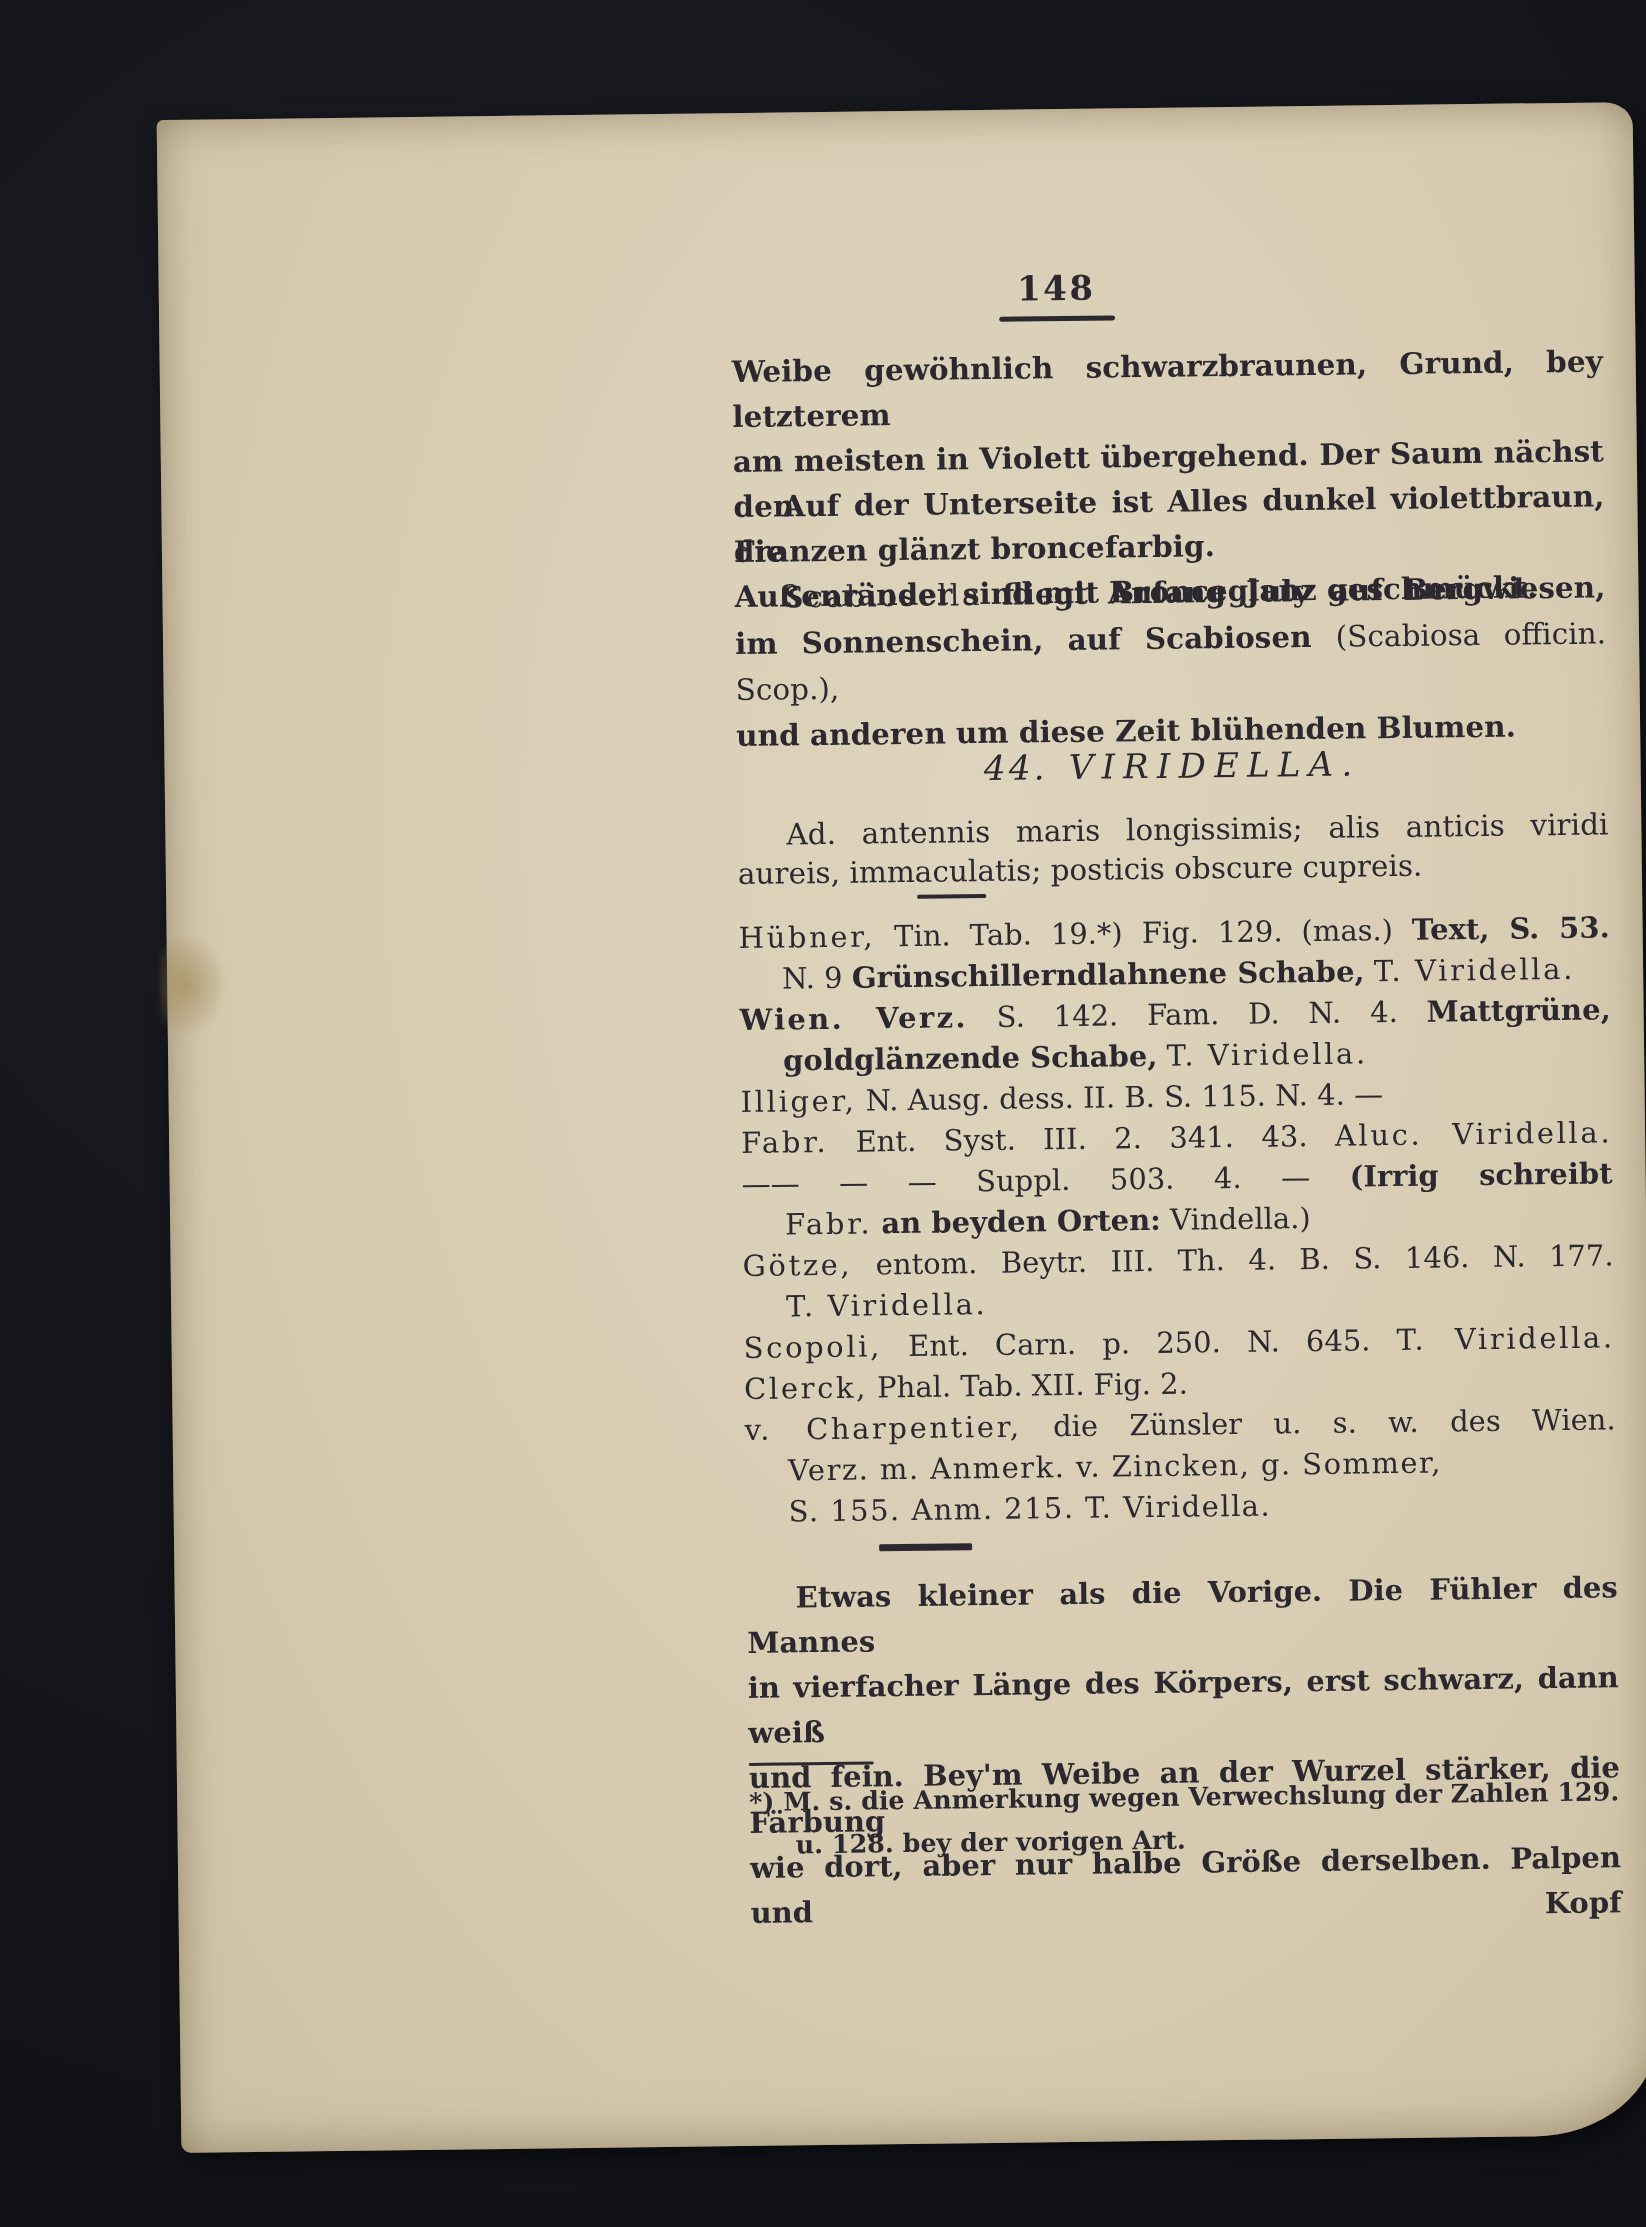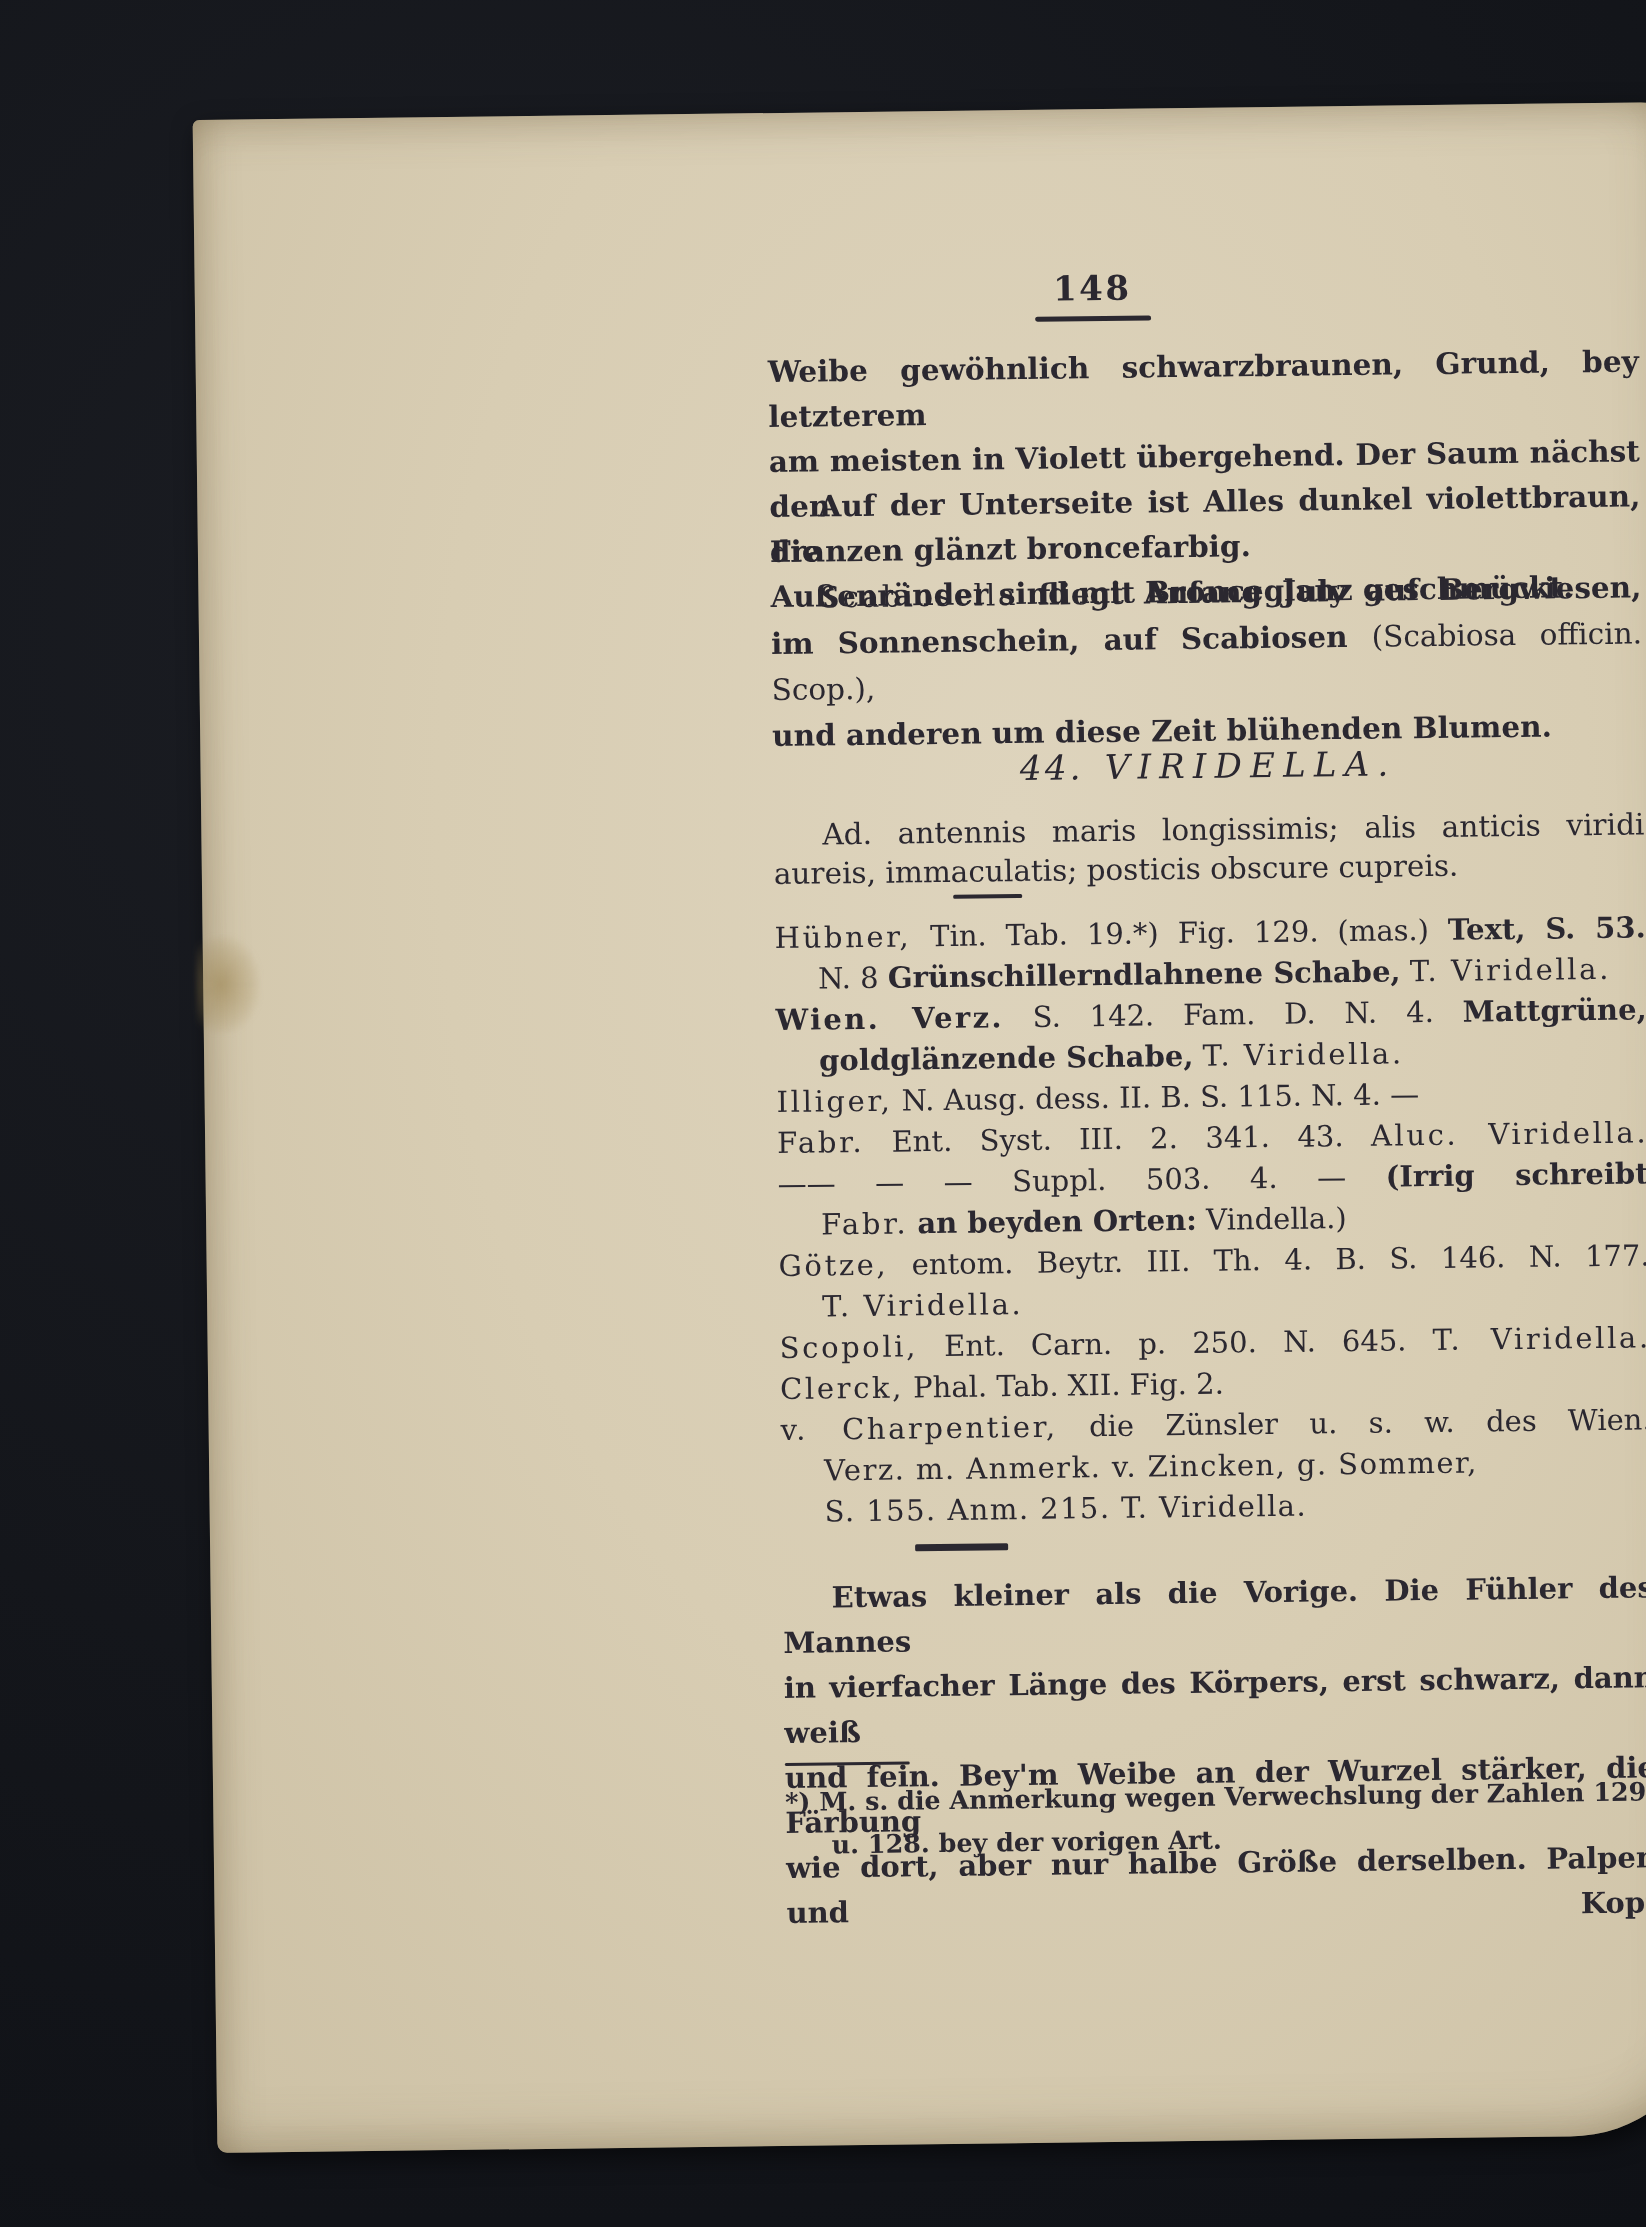--- a/index.html
+++ b/index.html
@@ -1,21 +1,21 @@
 <!DOCTYPE html>
 <html style="font-size:13px"><head>
 <meta charset="utf-8">
 <style>
   html,body{margin:0;padding:0;}
   body{
     width:1646px;height:2227px;overflow:hidden;
     background:radial-gradient(circle at 32% 28%, #1b1d23 0%, #14161b 55%, #0f1116 100%);
     font-family:"DejaVu Serif", serif;
   }
-  .scan{position:relative;width:1378px;height:2227px;margin-left:36px;}
+  .scan{position:relative;width:1378px;height:2227px;}
   
   .paper{
     position:absolute;left:169px;top:111px;width:1476px;height:2033px;
     background:radial-gradient(ellipse at 55% 35%, #ded4bd 0%, #d8cdb3 50%, #cdc1a5 100%);
     transform:rotate(-0.7deg);
     border-radius:6.6px 28px 123px 9.8px / 6.6px 24.6px 98px 9.8px;
     box-shadow:
       inset 23px 0 41px -19.7px rgba(110,92,60,.38),
       inset -28px 0 57px -28px rgba(110,92,60,.30),
       inset 0 28px 49px -28px rgba(110,92,60,.33),
@@ -88,21 +88,21 @@
 
       <div class="blk latin" style="top:703px">
         <div class="ln jl ind">Ad. antennis maris longissimis;  alis anticis viridi</div>
         <div class="ln">aureis, immaculatis; posticis obscure cupreis.</div>
       </div>
 
       <div class="rule" style="left:179px;top:784px;width:69px;height:4.1px"></div>
 
       <div class="blk bib" style="top:805px">
         <div class="ln jl"><span class="sp">Hübner,</span> <span class="an">Tin. Tab. 19.*) Fig. 129. (mas.)</span> <span class="fr">Text, S. 53.</span></div>
-        <div class="ln ind2"><span class="an">N. 8</span> <span class="fr">Grünschillerndlahnene Schabe,</span> <span class="sp">T. Viridella.</span></div>
+        <div class="ln ind2"><span class="an">N. 9</span> <span class="fr">Grünschillerndlahnene Schabe,</span> <span class="sp">T. Viridella.</span></div>
         <div class="ln jl"><span class="fr" style="letter-spacing:.08em">Wien. Verz.</span> <span class="an">S. 142.  Fam. D. N. 4.</span> <span class="fr">Mattgrüne,</span></div>
         <div class="ln ind2"><span class="fr">goldglänzende Schabe,</span> <span class="sp">T. Viridella.</span></div>
         <div class="ln"><span class="sp">Illiger,</span> <span class="an">N. Ausg. dess. II. B. S. 115. N. 4. —</span></div>
         <div class="ln jl"><span class="sp">Fabr.</span> <span class="an">Ent. Syst. III. 2. 341. 43.</span> <span class="sp">Aluc. Viridella.</span></div>
         <div class="ln jl"><span class="an">—— — —</span> <span class="an">Suppl. 503. 4. —</span> <span class="fr">(Irrig schreibt</span></div>
         <div class="ln ind2"><span class="sp">Fabr.</span> <span class="fr">an beyden Orten:</span> <span class="an">Vindella.)</span></div>
         <div class="ln jl"><span class="sp">Götze,</span> <span class="an">entom. Beytr. III. Th. 4. B. S. 146. N. 177.</span></div>
         <div class="ln ind2"><span class="sp">T. Viridella.</span></div>
         <div class="ln jl"><span class="sp">Scopoli,</span> <span class="an">Ent. Carn. p. 250. N. 645.</span> <span class="sp">T. Viridella.</span></div>
         <div class="ln"><span class="sp">Clerck,</span> <span class="an">Phal. Tab. XII. Fig. 2.</span></div>

